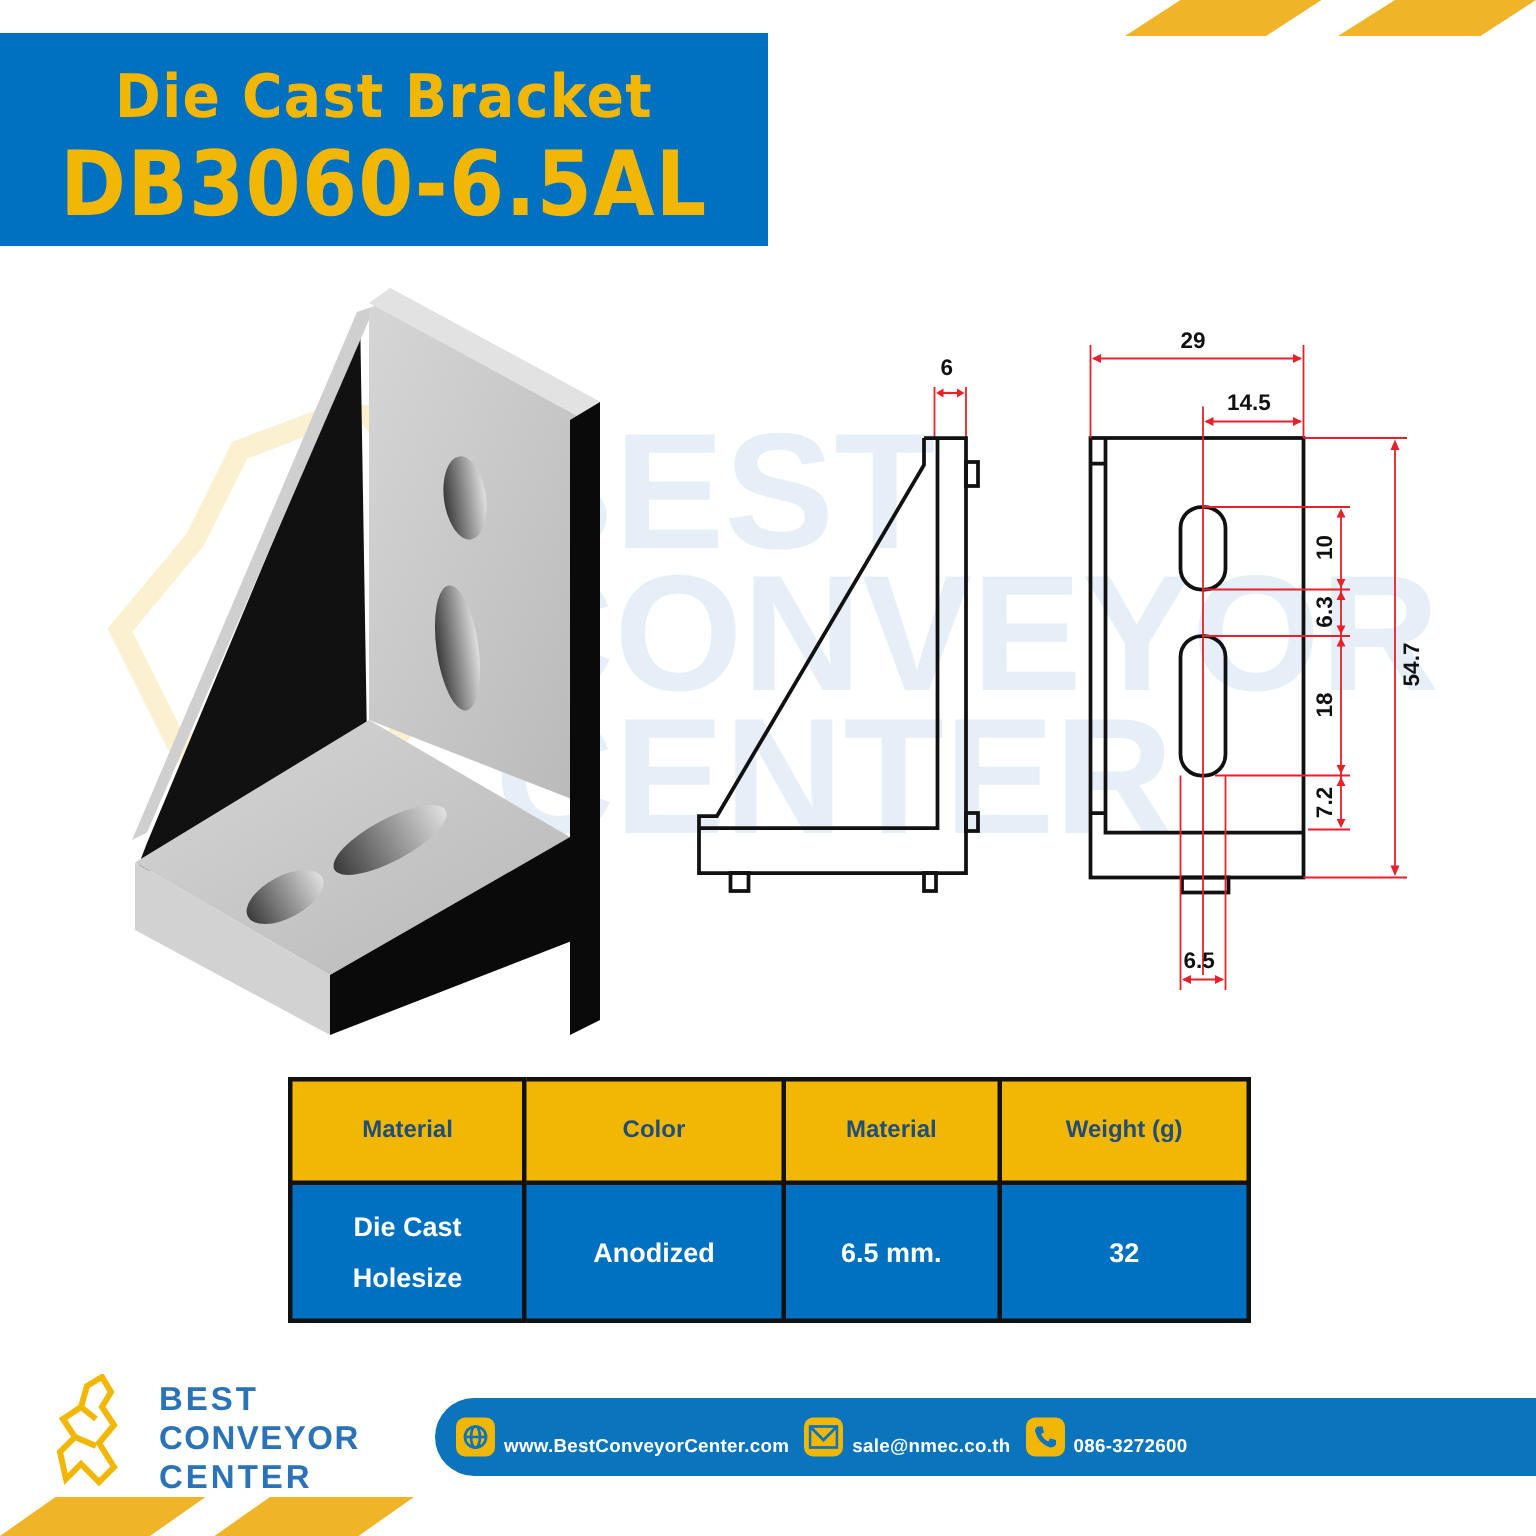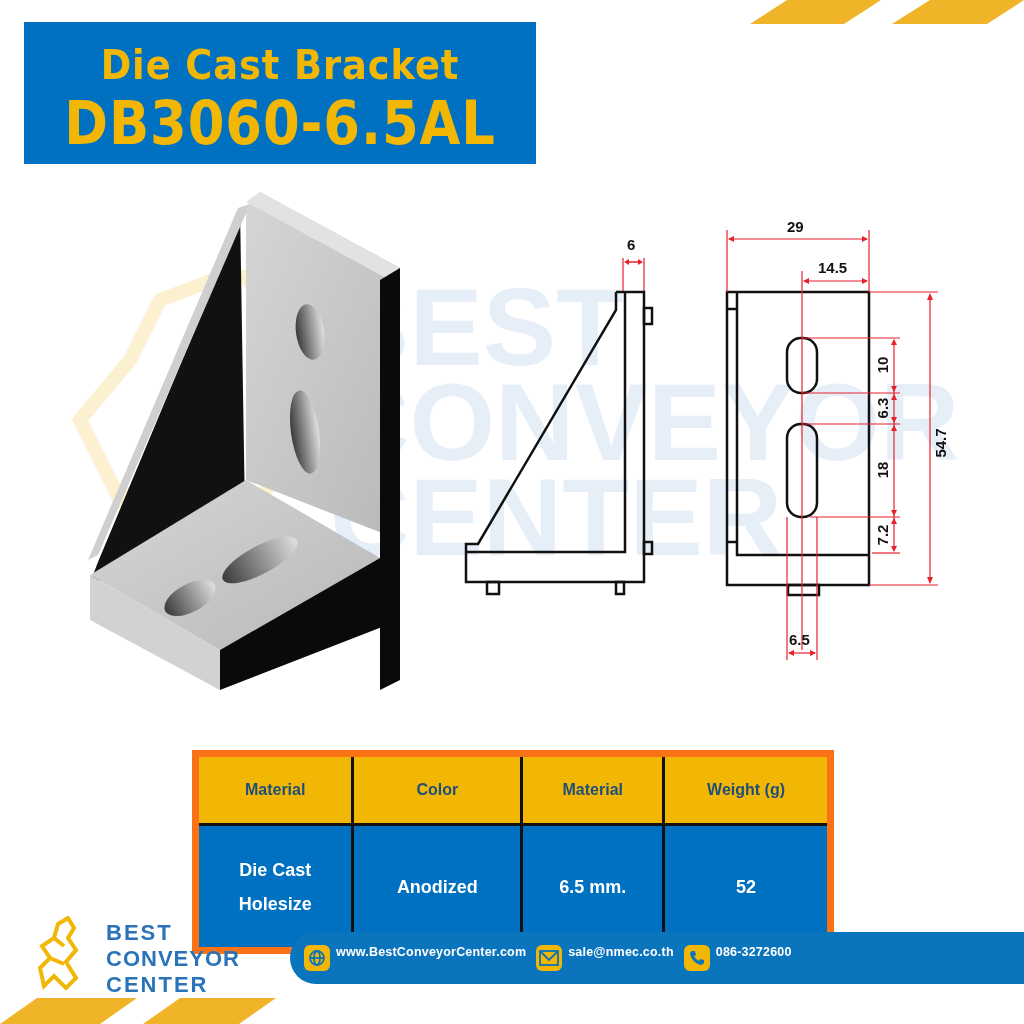--- a/index.html
+++ b/index.html
@@ -1,39 +1,39 @@
 <!DOCTYPE html>
 <html><head>
 <meta charset="utf-8">
 <style>
   html, body { margin:0; padding:0; }
   body { width:1024px; height:1024px; position:relative; background:#ffffff; overflow:hidden;
          font-family:"Liberation Sans", sans-serif; }
-  .title-box { position:absolute; left:0; top:22px; width:512px; height:142px; background:#0070c0;margin-left:24px; }
+  .title-box { position:absolute; left:0; top:22px; width:512px; height:142px; background:#0070c0; }
   .title-line1 { position:absolute; left:0; width:512px; top:20px; text-align:center; color:#f2b705;
                  font-weight:bold; font-size:40px; letter-spacing:1px; font-family:"DejaVu Sans", sans-serif; transform:scaleX(0.92); }
   .title-line2 { position:absolute; left:0; width:512px; top:66px; text-align:center; color:#f2b705;
                  font-weight:bold; font-size:60px; letter-spacing:1px; font-family:"DejaVu Sans", sans-serif; transform:scaleX(0.88); }
   .stripes-top { position:absolute; right:0; top:0; width:324px; height:24px; }
   .stripes-bottom { position:absolute; left:0; top:998px; width:300px; height:26px; }
   .watermark { position:absolute; left:60px; top:270px; width:920px; height:290px; pointer-events:none; }
   .iso { position:absolute; left:60px; top:180px; width:380px; height:520px; }
   .side-view { position:absolute; left:440px; top:220px; width:240px; height:390px; }
   .front-view { position:absolute; left:710px; top:205px; width:250px; height:460px; }
   .dim { font-family:"Liberation Sans", sans-serif; font-weight:bold; font-size:15px; fill:#111; }
-  table.spec { position:absolute; left:192px; top:718px; width:642px; height:204px; border-collapse:collapse;
-               border:7px solid #f97316;margin-top:32px; }
+  table.spec { position:absolute; left:192px; top:718px; width:642px; height:164px; border-collapse:collapse;
+               border:2px solid #f97316; }
   table.spec th, table.spec td { border:3px solid #111; text-align:center; font-weight:bold;
                font-family:"Liberation Sans", sans-serif; }
   table.spec th { background:#f2b705; color:#1f4e79; font-size:16px; height:64px; }
   table.spec td { background:#0070c0; color:#ffffff; font-size:18px; line-height:34px; }
   .logo { position:absolute; left:36px; top:916px; width:230px; height:80px; }
   .contact-bar { position:absolute; left:290px; top:932px; width:734px; height:52px; background:#0a74bd;
                  border-radius:26px 0 0 26px; display:flex; align-items:center; padding-left:14px; box-sizing:border-box; }
-  .c-item { display:flex; align-items:flex-start; margin-right:10px; }
+  .c-item { display:flex; align-items:flex-end; margin-right:10px; }
   .c-icon { width:26px; height:26px; background:#f2b705; border-radius:6px; display:flex; align-items:center;
             justify-content:center; margin-right:6px; }
   .c-text { color:#ffffff; font-weight:bold; font-size:12.5px; font-family:"Liberation Sans", sans-serif; letter-spacing:0.2px; }
 </style>
 </head>
 <body>
 
 <svg class="stripes-top" viewBox="0 0 324 24">
   <polygon points="50,24 144,24 181,0 87,0" fill="#f0b429"></polygon>
   <polygon points="192,24 287,24 324,0 230,0" fill="#f0b429"></polygon>
@@ -169,21 +169,21 @@
     <th>Material</th>
     <th>Weight (g)</th>
   </tr>
   <tr>
     <td>
       <div>Die Cast</div>
       <div>Holesize</div>
     </td>
     <td>Anodized</td>
     <td>6.5 mm.</td>
-    <td>52</td>
+    <td>32</td>
   </tr>
 </tbody>
   </table>
 
 <svg class="logo" viewBox="0 0 230 80">
   <g fill="none" stroke="#f2b705" stroke-width="4">
     <path d="M22,8 L32,2 L38,12 L32,22 L40,34 L30,46 L40,62 L30,72 L18,60 L8,70 L4,52 L14,42 L6,30 L18,22 Z"></path>
     <path d="M18,22 L28,30 M14,42 L28,48"></path>
   </g>
   <g fill="#2a73b8" font-family="Liberation Sans, sans-serif" font-weight="bold">

